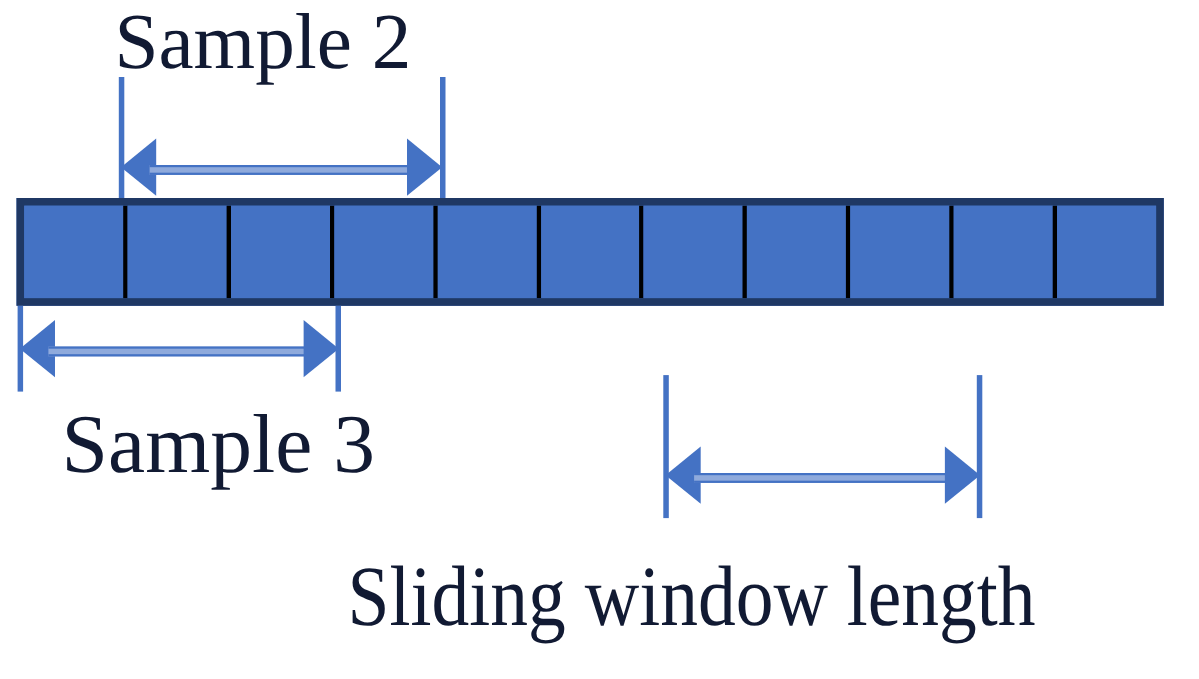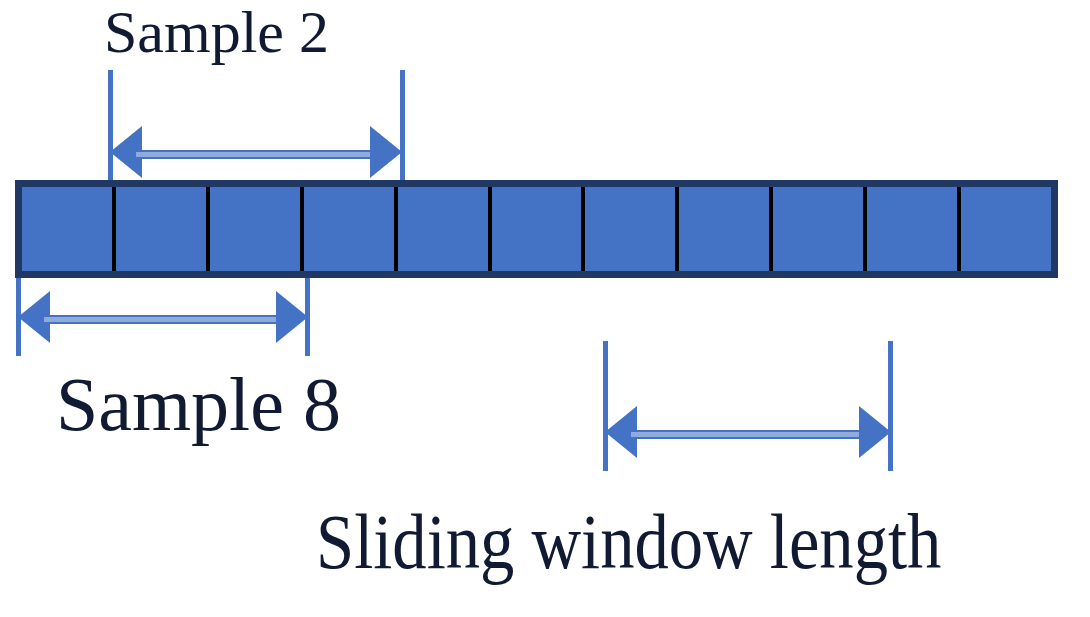--- a/index.html
+++ b/index.html
@@ -92,21 +92,21 @@
   .label {
     position: absolute;
     color: #111A33;
     white-space: nowrap;
     line-height: 1;
     font-weight: 400;
   }
   .label-sample2 {
     left: 104px;
     top: 2px;
-    font-size: 60px;
+    font-size: 72px;
   }
   .label-sample1 {
     left: 56px;
     top: 366px;
     font-size: 76px;
   }
   .label-sliding {
     left: 316px;
     top: 503px;
     font-size: 78px;
@@ -148,21 +148,21 @@
 
   <div class="guide" style="left:16px; top:278px; height:78px;"></div>
   <div class="guide" style="left:305px; top:278px; height:78px;"></div>
 
   <div class="arrow" style="left:18px; top:291px; width:290px;">
     <span class="head left"></span>
     <span class="shaft"></span>
     <span class="head right"></span>
   </div>
 
-  <div class="label label-sample1">Sample 8</div>
+  <div class="label label-sample1">Sample 3</div>
 
   <div class="guide" style="left:603px; top:341px; height:130px;"></div>
   <div class="guide" style="left:888px; top:341px; height:130px;"></div>
 
   <div class="arrow" style="left:605px; top:406px; width:286px;">
     <span class="head left"></span>
     <span class="shaft"></span>
     <span class="head right"></span>
   </div>
 

